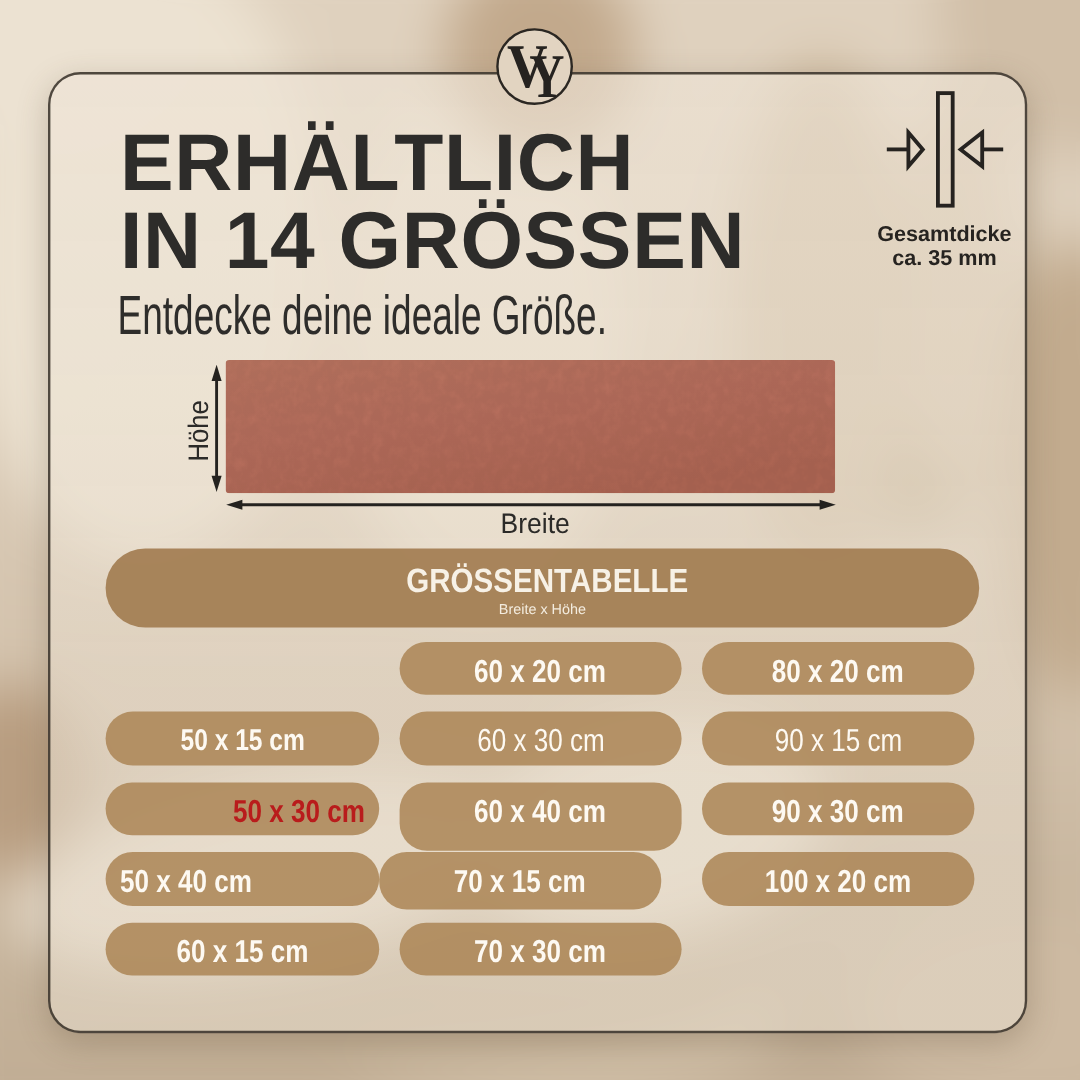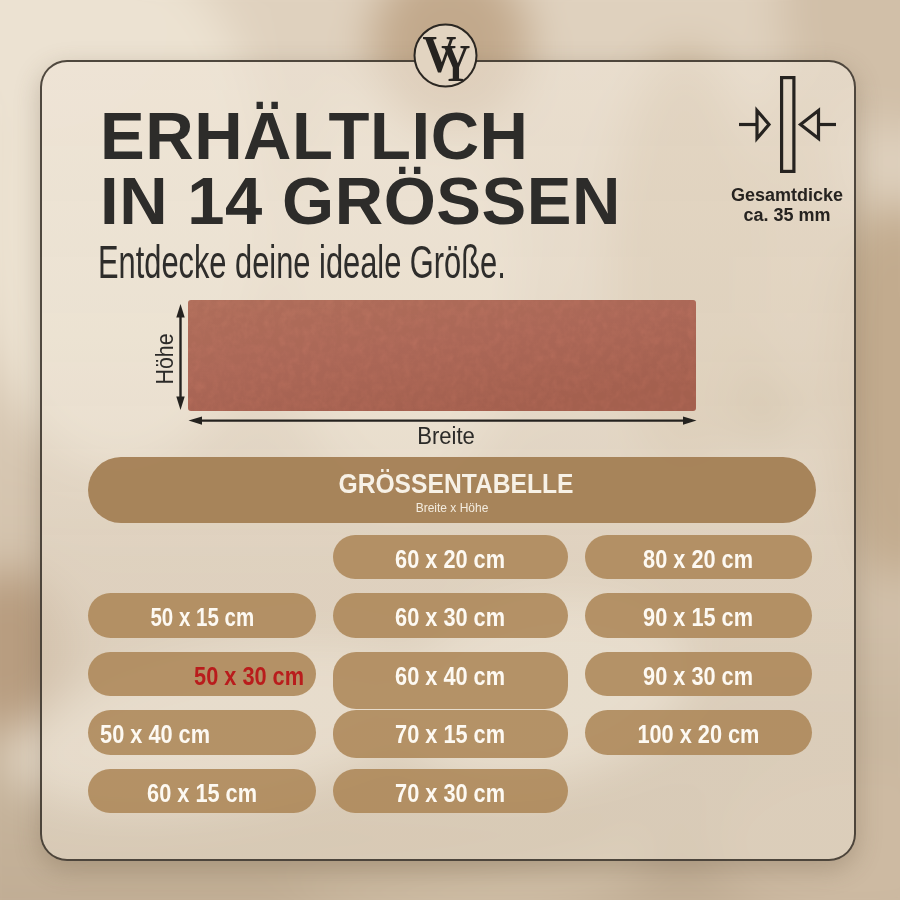--- a/index.html
+++ b/index.html
@@ -105,28 +105,28 @@
   <div class="abs" style="left:88px;top:593px;width:228px;height:44.5px;border-radius:23px;background:rgba(171,133,85,0.85);color:#fdf9f2;font-weight:bold;font-size:25px;line-height:49px;text-align:center"><span style="display:inline-block;transform:scaleX(0.82)">50 x 15 cm</span></div>
 
   <div class="abs" style="left:88px;top:651.5px;width:228px;height:44.5px;border-radius:23px;background:rgba(171,133,85,0.85);color:#b91c1c;font-weight:bold;font-size:26.5px;line-height:49px;text-align:right"><span style="display:inline-block;transform:scaleX(0.82)">50 x 30 cm</span></div>
 
   <div class="abs" style="left:88px;top:710px;width:228px;height:44.5px;border-radius:23px;background:rgba(171,133,85,0.85);color:#fdf9f2;font-weight:bold;font-size:26.5px;line-height:49px;"><span style="display:inline-block;transform:scaleX(0.82)">50 x 40 cm</span></div>
 
   <div class="abs" style="left:88px;top:768.5px;width:228px;height:44.5px;border-radius:23px;background:rgba(171,133,85,0.85);color:#fdf9f2;font-weight:bold;font-size:26.5px;line-height:49px;text-align:center"><span style="display:inline-block;transform:scaleX(0.82)">60 x 15 cm</span></div>
 
   <div class="abs" style="left:333px;top:534.5px;width:235px;height:44.5px;border-radius:23px;background:rgba(171,133,85,0.85);color:#fdf9f2;font-weight:bold;font-size:26.5px;line-height:49px;text-align:center"><span style="display:inline-block;transform:scaleX(0.82)">60 x 20 cm</span></div>
 
-  <div class="abs" style="left:333px;top:593px;width:235px;height:44.5px;border-radius:23px;background:rgba(171,133,85,0.85);color:#fdf9f2;font-weight:bold;font-size:26.5px;line-height:49px;text-align:center"><span style="display:inline-block;transform:scaleX(0.82)">60 x 30 cm</span></div>
+  <div class="abs" style="left:333px;top:593px;width:235px;height:44.5px;border-radius:23px;background:rgba(171,133,85,0.85);color:#fdf9f2;font-weight:normal;font-size:26.5px;line-height:49px;text-align:center"><span style="display:inline-block;transform:scaleX(0.82)">60 x 30 cm</span></div>
 
   <div class="abs" style="left:333px;top:651.5px;width:235px;height:57px;border-radius:23px;background:rgba(171,133,85,0.85);color:#fdf9f2;font-weight:bold;font-size:26.5px;line-height:49px;text-align:center"><span style="display:inline-block;transform:scaleX(0.82)">60 x 40 cm</span></div>
 
-  <div class="abs" style="left:333px;top:710px;width:235px;height:48px;border-radius:23px;background:rgba(171,133,85,0.85);color:#fdf9f2;font-weight:bold;font-size:26.5px;line-height:49px;text-align:center"><span style="display:inline-block;transform:scaleX(0.82)">70 x 15 cm</span></div>
+  <div class="abs" style="left:316px;top:710px;width:235px;height:48px;border-radius:23px;background:rgba(171,133,85,0.85);color:#fdf9f2;font-weight:bold;font-size:26.5px;line-height:49px;text-align:center"><span style="display:inline-block;transform:scaleX(0.82)">70 x 15 cm</span></div>
 
   <div class="abs" style="left:333px;top:768.5px;width:235px;height:44.5px;border-radius:23px;background:rgba(171,133,85,0.85);color:#fdf9f2;font-weight:bold;font-size:26.5px;line-height:49px;text-align:center"><span style="display:inline-block;transform:scaleX(0.82)">70 x 30 cm</span></div>
 
   <div class="abs" style="left:585px;top:534.5px;width:227px;height:44.5px;border-radius:23px;background:rgba(171,133,85,0.85);color:#fdf9f2;font-weight:bold;font-size:26.5px;line-height:49px;text-align:center"><span style="display:inline-block;transform:scaleX(0.82)">80 x 20 cm</span></div>
 
-  <div class="abs" style="left:585px;top:593px;width:227px;height:44.5px;border-radius:23px;background:rgba(171,133,85,0.85);color:#fdf9f2;font-weight:bold;font-size:26.5px;line-height:49px;text-align:center"><span style="display:inline-block;transform:scaleX(0.82)">90 x 15 cm</span></div>
+  <div class="abs" style="left:585px;top:593px;width:227px;height:44.5px;border-radius:23px;background:rgba(171,133,85,0.85);color:#fdf9f2;font-weight:normal;font-size:26.5px;line-height:49px;text-align:center"><span style="display:inline-block;transform:scaleX(0.82)">90 x 15 cm</span></div>
 
   <div class="abs" style="left:585px;top:651.5px;width:227px;height:44.5px;border-radius:23px;background:rgba(171,133,85,0.85);color:#fdf9f2;font-weight:bold;font-size:26.5px;line-height:49px;text-align:center"><span style="display:inline-block;transform:scaleX(0.82)">90 x 30 cm</span></div>
 
   <div class="abs" style="left:585px;top:710px;width:227px;height:44.5px;border-radius:23px;background:rgba(171,133,85,0.85);color:#fdf9f2;font-weight:bold;font-size:26.5px;line-height:49px;text-align:center"><span style="display:inline-block;transform:scaleX(0.82)">100 x 20 cm</span></div>
 
 </div>
 </body></html>

